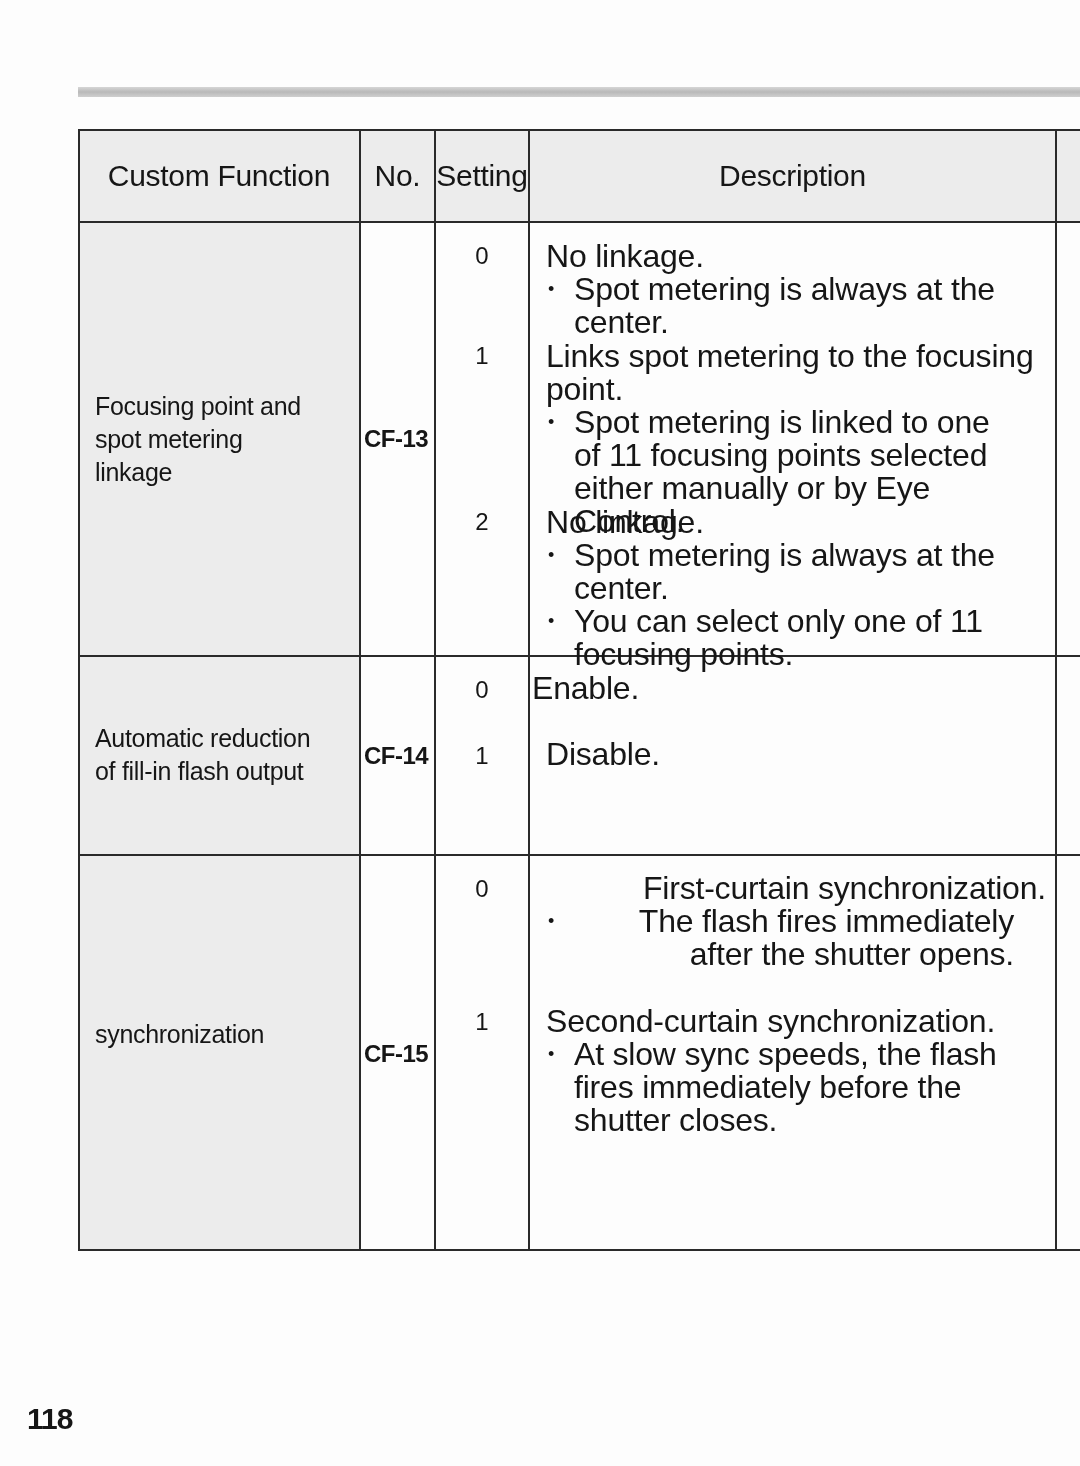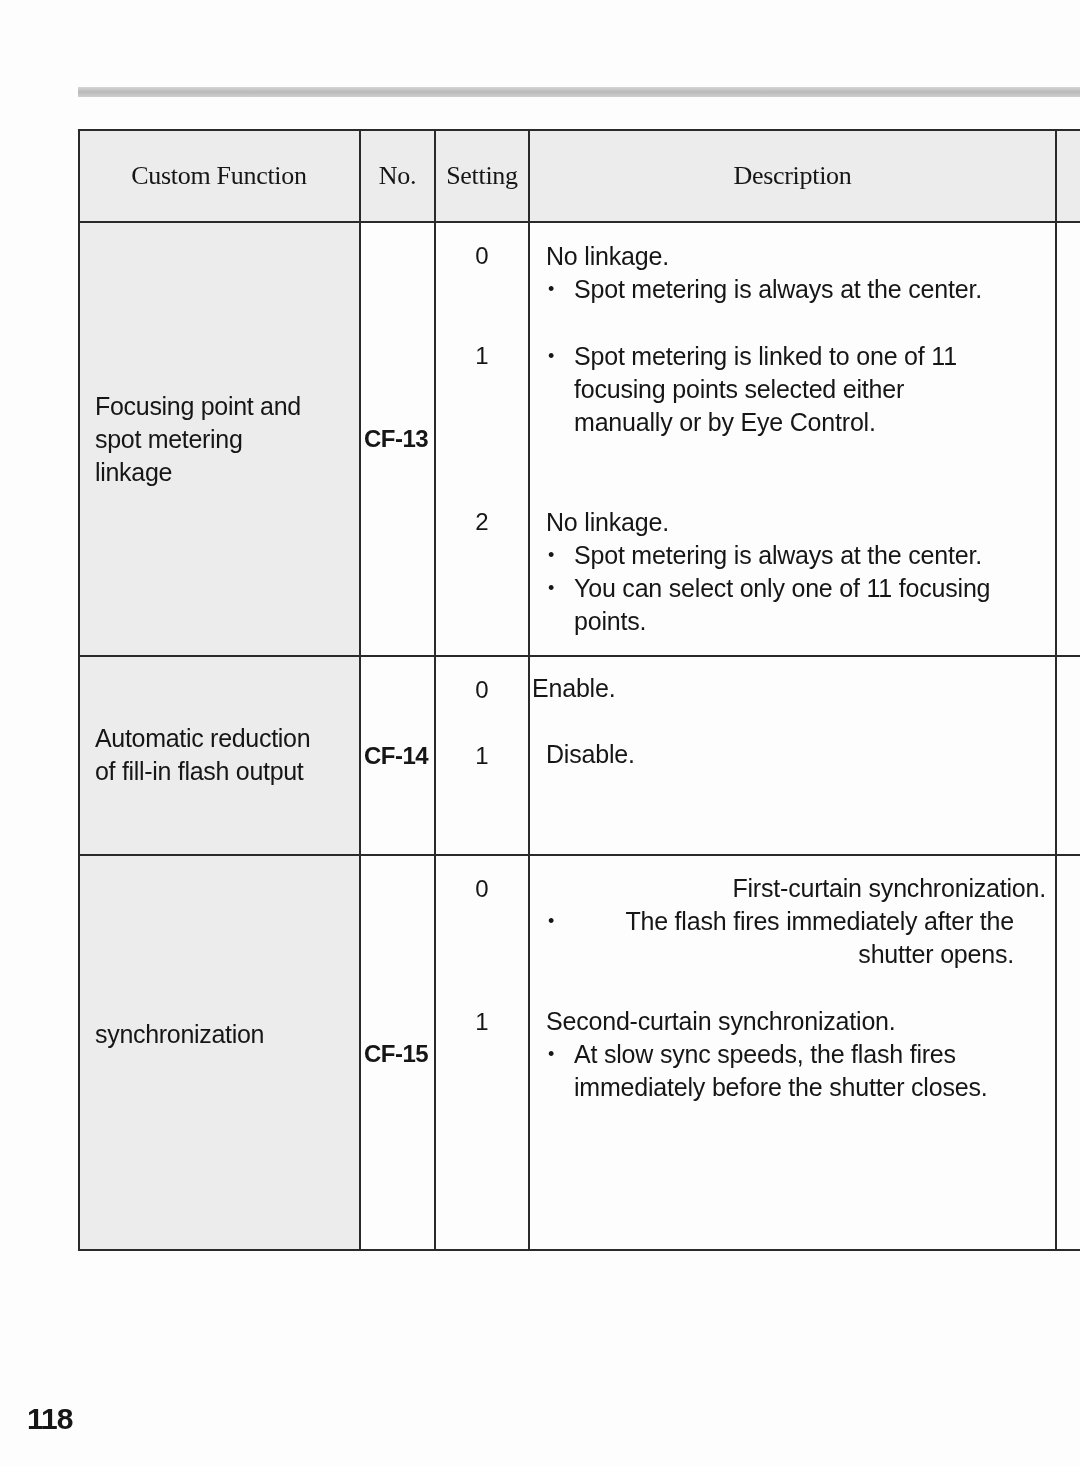--- a/index.html
+++ b/index.html
@@ -4,25 +4,25 @@
 <style>
   html, body { margin: 0; padding: 0; }
   body { width: 1080px; height: 1466px; background: #fdfdfd; position: relative; overflow: hidden;
          font-family: "Liberation Sans", sans-serif; color: #161616; }
   .topbar { position: absolute; left: 78px; top: 87px; width: 1002px; height: 10px;
             background: linear-gradient(180deg, #d6d6d6, #b9b9b9 50%, #cfcfcf); }
   .cell { position: absolute; box-sizing: border-box; }
   .shade { background: #ececec; }
   .hline { position: absolute; height: 2px; background: #2a2a2a; }
   .vline { position: absolute; width: 2px; background: #2a2a2a; }
-  .hdr { font-size: 26px; display: flex; align-items: center; justify-content: center; letter-spacing: -0.3px; font-family: Liberation Serif, serif; }
+  .hdr { font-size: 30px; display: flex; align-items: center; justify-content: center; letter-spacing: -0.3px; }
   .fn { font-size: 25px; line-height: 33px; letter-spacing: -0.3px; }
   .no { font-size: 24px; letter-spacing: -0.5px; font-weight: bold; }
   .set { font-size: 24px; text-align: center; }
-  .desc { position: absolute; font-size: 25px; line-height: 33px; letter-spacing: -0.2px; }
+  .desc { position: absolute; font-size: 32px; line-height: 33px; letter-spacing: -0.2px; }
   .desc .lead { display: block; }
   .desc .bullet { display: block; padding-left: 28px; position: relative; }
   .desc .bullet::before { content: "•"; position: absolute; left: 2px; font-size: 18px; }
   .page-num { position: absolute; left: 27px; top: 1402px; font-size: 30px; font-weight: bold; letter-spacing: -1px; }
 </style>
 </head>
 <body>
 
 <div class="topbar"></div>
 
@@ -56,20 +56,21 @@
     <div class="cell no" style="left:364px;top:425px;">CF-13</div>
     <div class="cell set" style="left:435px;top:242px;width:94px;">0</div>
     <div class="cell set" style="left:435px;top:342px;width:94px;">1</div>
     <div class="cell set" style="left:435px;top:508px;width:94px;">2</div>
 
     <div class="desc" style="left:546px;top:240px;width:500px;">
       <span class="lead">No linkage.</span>
       <span class="bullet">Spot metering is always at the center.</span>
     </div>
     <div class="desc" style="left:546px;top:340px;width:500px;">
+      <span class="lead">Links spot metering to the focusing point.</span>
       <span class="bullet" style="width:430px;">Spot metering is linked to one of 11 focusing points selected either manually or by Eye Control.</span>
     </div>
     <div class="desc" style="left:546px;top:506px;width:500px;">
       <span class="lead">No linkage.</span>
       <span class="bullet">Spot metering is always at the center.</span>
       <span class="bullet">You can select only one of 11 focusing points.</span>
     </div>
   </div>
 
   <div>

